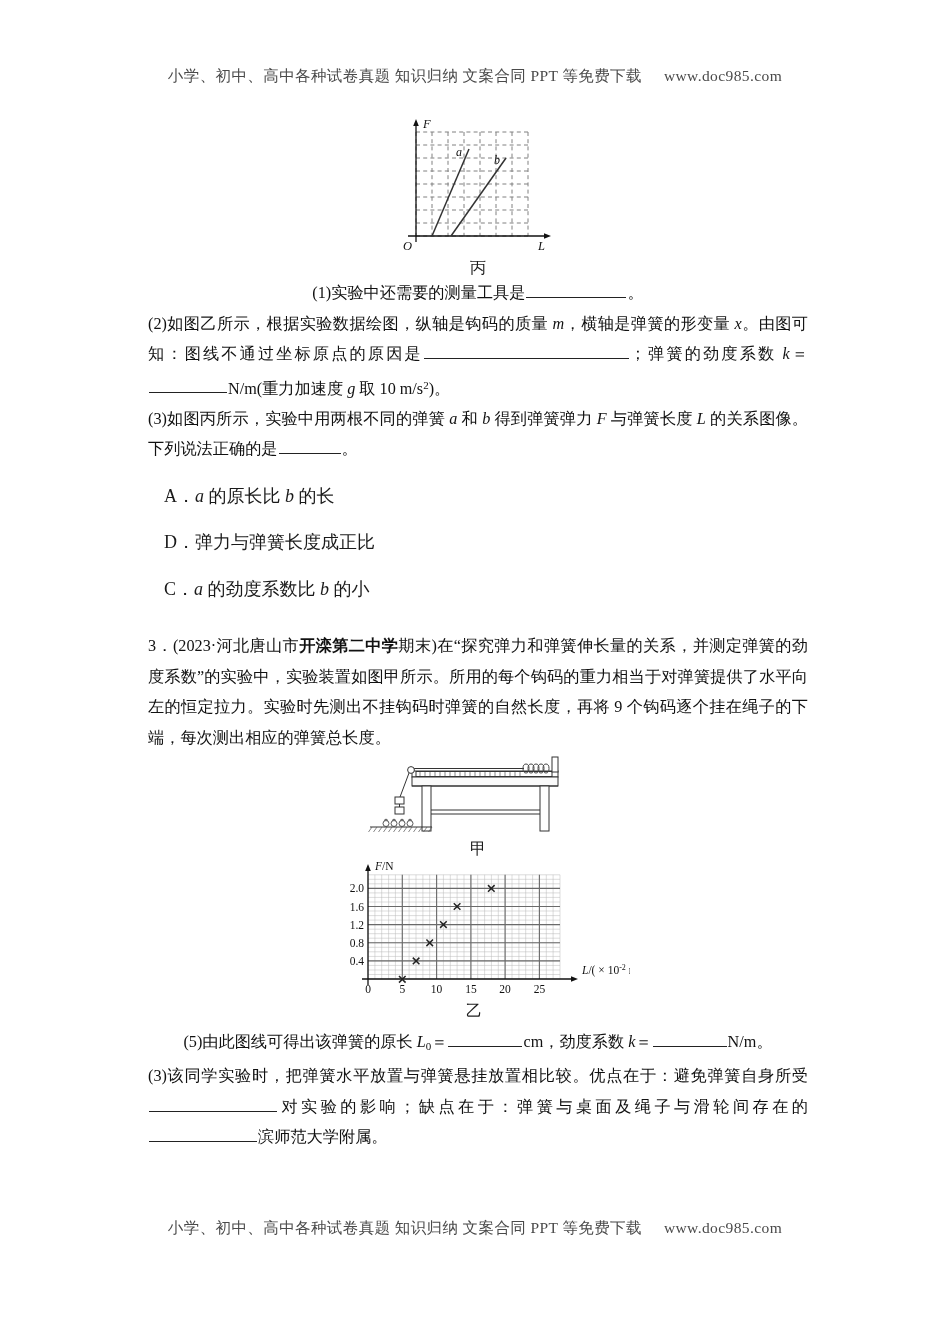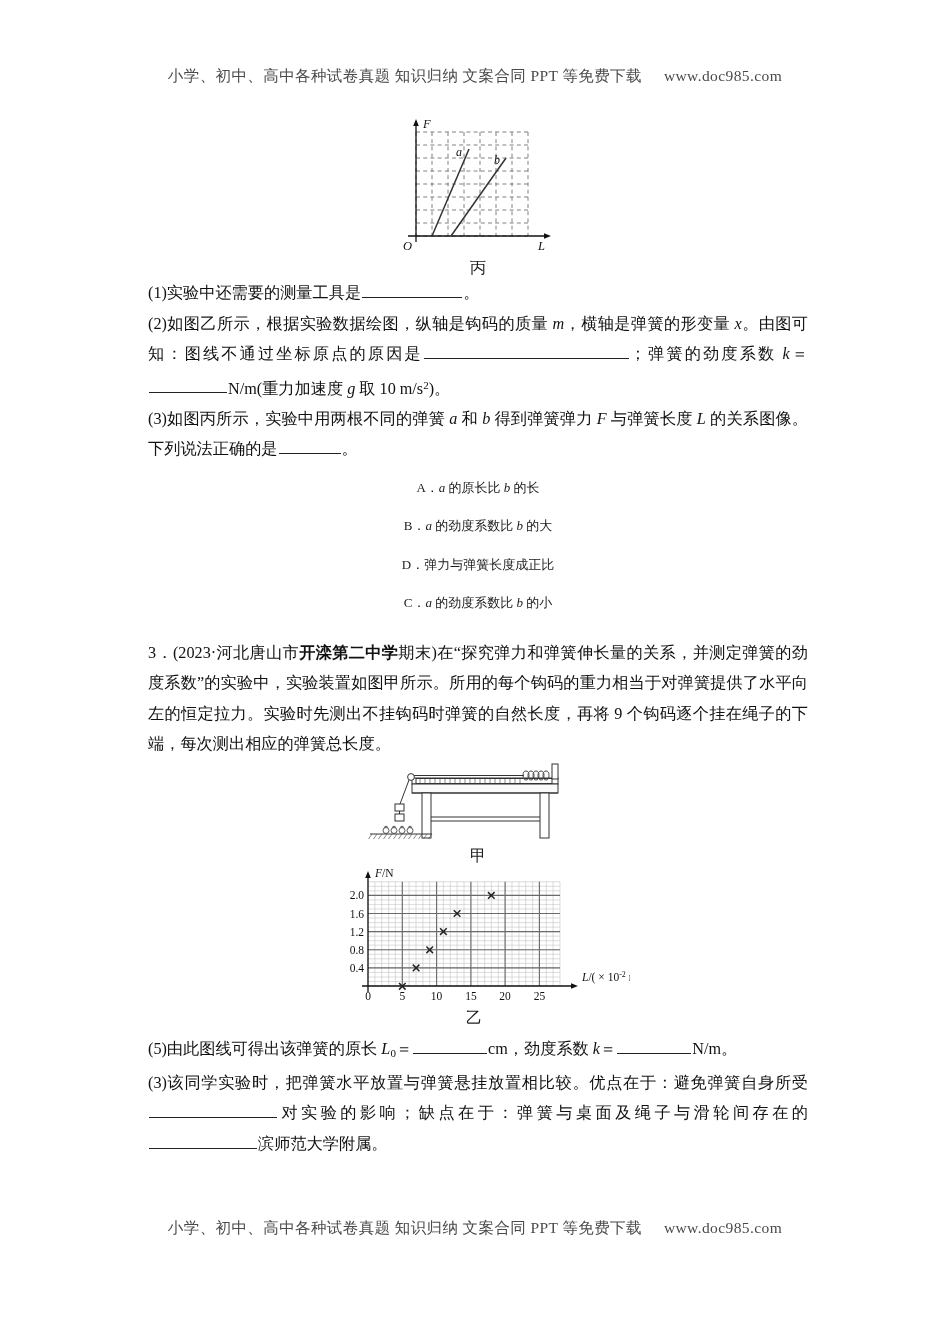--- a/index.html
+++ b/index.html
@@ -45,34 +45,34 @@
   }
 
   p.para {
     margin: 0;
     font-size: 16.2px;
     line-height: 30.5px;
     text-align: justify;
     text-justify: inter-ideograph;
     color: #111;
   }
-  p.para.nj { text-align: left; }
+  p.para.nj { text-align: center; }
   .it { font-style: italic; font-family: "Liberation Serif", "DejaVu Serif", serif; }
   .bd { font-weight: bold; }
   .blank {
     display: inline-block;
     border-bottom: 1px solid #222;
     vertical-align: baseline;
     height: 1.05em;
     margin: 0 1px;
   }
   sub { font-size: 0.68em; vertical-align: -0.25em; }
   sup { font-size: 0.68em; vertical-align: 0.42em; }
 
-  .opt { margin: 8px; font-size: 13px; line-height: 30.5px; text-align: center; }
+  .opt { margin: 16px; font-size: 18px; line-height: 30.5px; }
 
   
   .fig { position: relative; }
   .fig-cap {
     text-align: center;
     font-size: 16px;
     line-height: 20px;
     font-family: "Liberation Serif", "DejaVu Serif", serif;
   }
 
@@ -147,21 +147,20 @@
       <div class="fig-cap" style="margin-top:2px">丙</div>
     </div>
 
     <p class="para nj"><span>(1)实验中还需要的测量工具是</span><span class="blank" style="width:100px"></span><span>。</span></p>
 
     <p class="para"><span>(2)如图乙所示，根据实验数据绘图，纵轴是钩码的质量 </span><span class="it">m</span><span>，横轴是弹簧的形变量 </span><span class="it">x</span><span>。由图可知：图线不通过坐标原点的原因是</span><span class="blank" style="width:205px"></span><span>；弹簧的劲度系数 </span><span class="it">k</span><span>＝</span><span class="blank" style="width:78px"></span><span>N/m(重力加速度 </span><span class="it">g</span><span> 取 10 m/s</span><sup>2</sup><span>)。</span></p>
 
     <p class="para"><span>(3)如图丙所示，实验中用两根不同的弹簧 </span><span class="it">a</span><span> 和 </span><span class="it">b</span><span> 得到弹簧弹力 </span><span class="it">F</span><span> 与弹簧长度 </span><span class="it">L</span><span> 的关系图像。下列说法正确的是</span><span class="blank" style="width:62px"></span><span>。</span></p>
 
     <p class="opt"><span>A．</span><span class="it">a</span><span> 的原长比 </span><span class="it">b</span><span> 的长</span></p>
-    <p class="opt"><span>B．</span><span class="it">a</span><span> 的劲度系数比 </span><span class="it">b</span><span> 的大</span></p>
     <p class="opt"><span>D．</span><span>弹力与弹簧长度成正比</span></p>
     <p class="opt"><span>C．</span><span class="it">a</span><span> 的劲度系数比 </span><span class="it">b</span><span> 的小</span></p>
 
     <div style="height:11px"></div>
 
     <p class="para" style="text-indent:0"><span>3．</span><span>(2023·河北唐山市</span><span class="bd">开滦第二中学</span><span>期末)</span><span>在“探究弹力和弹簧伸长量的关系，并测定弹簧的劲度系数”的实验中，实验装置如图甲所示。所用的每个钩码的重力相当于对弹簧提供了水平向左的恒定拉力。实验时先测出不挂钩码时弹簧的自然长度，再将 9 个钩码逐个挂在绳子的下端，每次测出相应的弹簧总长度。</span></p>
 
 
     <div class="fig" id="fig-jia">
       <div class="holder">

